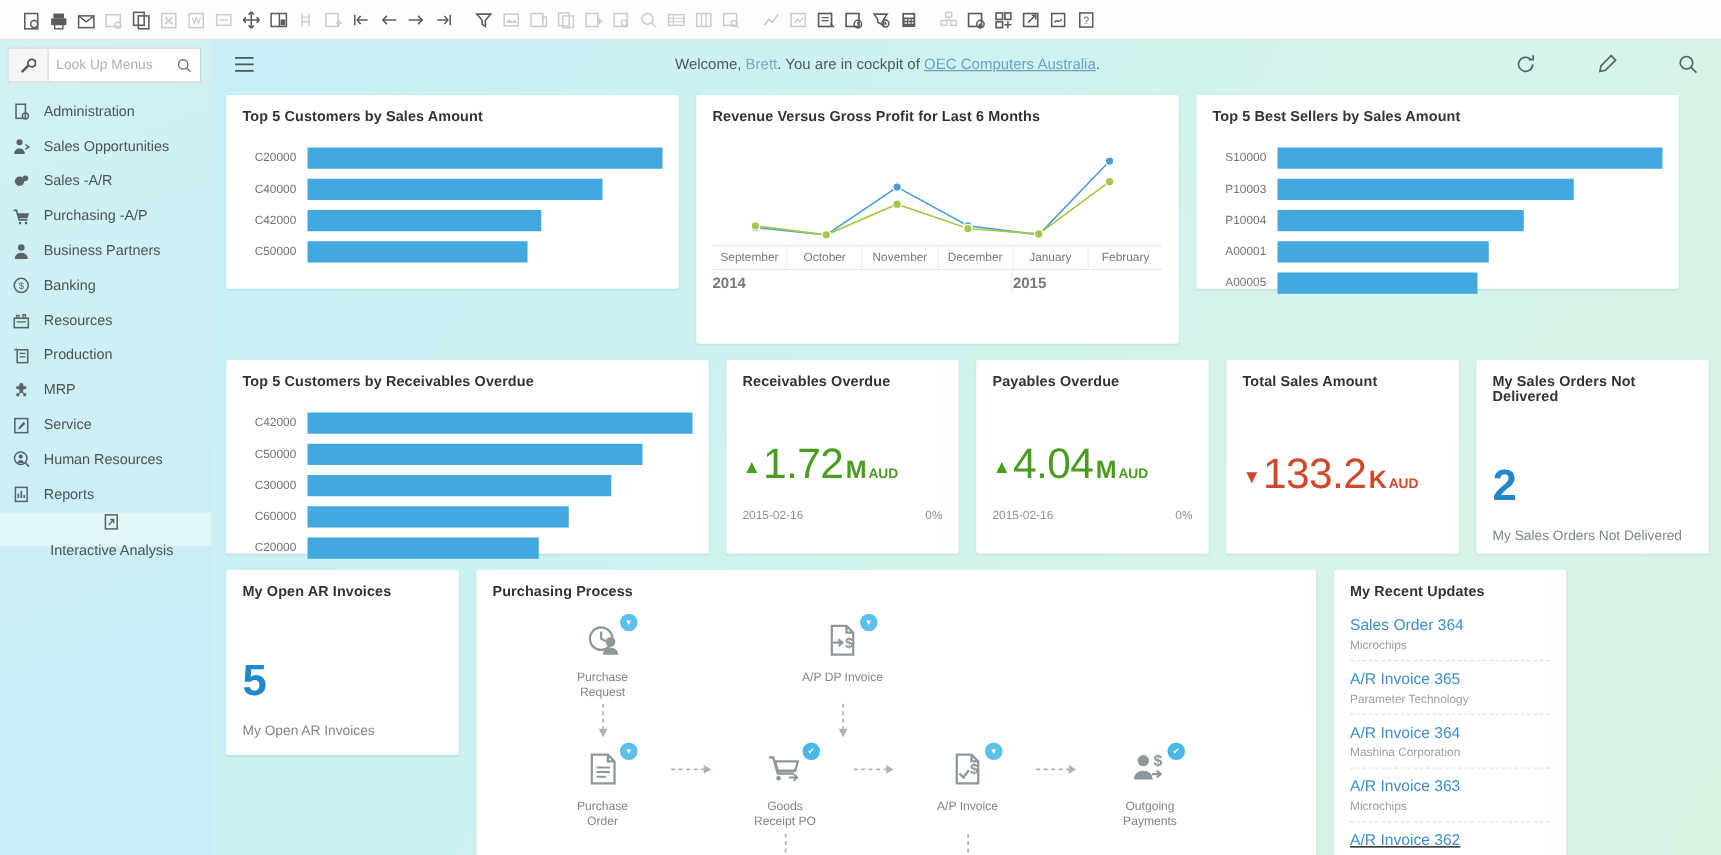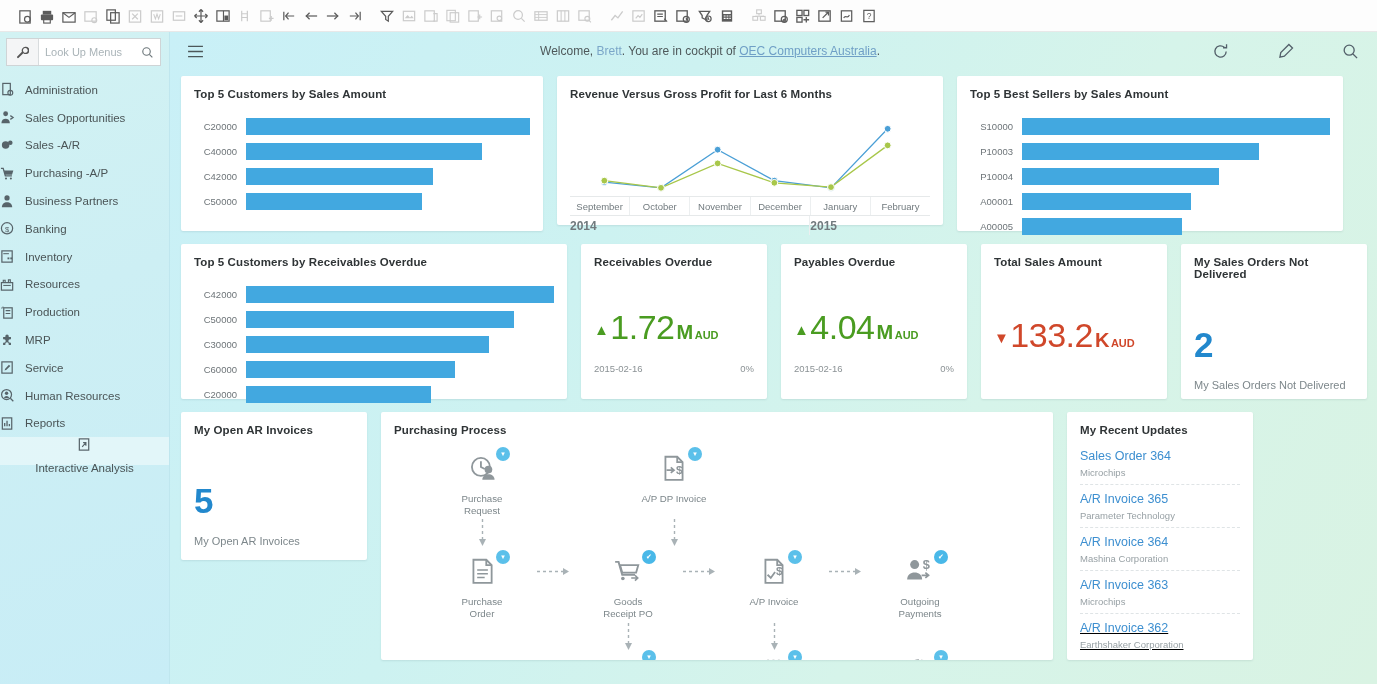--- a/index.html
+++ b/index.html
@@ -56,21 +56,21 @@
     font-size: 11px; color: #7f8a8f;
     font-family: "Liberation Sans", sans-serif;
     background: transparent;
   }
   .lookup-field input::placeholder { color: #aab4b8; }
   .lookup-search { color: #6d777b; display: flex; align-items: center; }
 
   .nav { display: flex; flex-direction: column; padding-top: 2px; }
   .nav-item {
     display: flex; align-items: center; gap: 10px;
-    height: 27.8px; padding-left: 0;
+    height: 27.8px; padding-left: 10px;
     font-size: 11.5px; color: #4a5456;
     cursor: pointer;
   }
   .nav-item.active { background: rgba(255,255,255,.45); flex-direction: column; }
   .nav-ico {
     width: 15px; height: 15px; flex: none;
     display: flex; align-items: center; justify-content: center;
     color: #57646a;
   }
 
@@ -512,31 +512,20 @@
           <span>Business Partners</span>
         </div>
         <div class="nav-item">
           <span class="nav-ico">
             <svg width="15" height="15" viewBox="0 0 16 16">
               <circle cx="7.5" cy="7.8" r="6" fill="none" stroke="currentColor" stroke-width="1.3"></circle>
               <text x="7.5" y="11.2" font-size="8" text-anchor="middle" fill="currentColor" font-family="sans-serif">$</text>
             </svg>
           </span>
           <span>Banking</span>
-        </div>
-        <div class="nav-item">
-          <span class="nav-ico">
-            <svg width="15" height="15" viewBox="0 0 16 16">
-              <rect x="2" y="2" width="11" height="12" fill="none" stroke="currentColor" stroke-width="1.3"></rect>
-              <rect x="8" y="9" width="2" height="2" fill="currentColor"></rect>
-              <rect x="11" y="9" width="2" height="2" fill="currentColor"></rect>
-              <path d="M3.5 5h6" stroke="currentColor" stroke-width="1.1"></path>
-            </svg>
-          </span>
-          <span>Inventory</span>
         </div>
         <div class="nav-item">
           <span class="nav-ico">
             <svg width="15" height="15" viewBox="0 0 16 16">
               <rect x="1.5" y="6" width="12" height="8" fill="none" stroke="currentColor" stroke-width="1.3"></rect>
               <path d="M3.5 6V3.5h2V6M9 6V3h2v3" stroke="currentColor" stroke-width="1.2" fill="none"></path>
               <path d="M3.5 9h8" stroke="currentColor" stroke-width="1.1"></path>
             </svg>
           </span>
           <span>Resources</span>
@@ -657,21 +646,21 @@
                 </span>
               </div>
               <div class="bar-row">
                 <span class="bar-label">C50000</span>
                 <span class="bar-track">
                   <span class="bar-fill" style="display:block;width:62%;background:#42a8e0"></span>
                 </span>
               </div>
             </div>
         </div>
-        <div class="card" style="width:386px;height:149px;padding-bottom:0;">
+        <div class="card" style="width:386px;height:199px;padding-bottom:0;">
           <div class="card-title">Revenue Versus Gross Profit for Last 6 Months</div>
           <div class="linechart">
               <svg width="352" height="88">
                 <polyline points="34.33333333333333,74.08 91,79.84 147.66666666666666,41.67999999999999 204.33333333333331,72.64 261,79.84 317.66666666666663,20.800000000000004" fill="none" stroke="#4a9fd6" stroke-width="1.3"></polyline>
                 <polyline points="34.33333333333333,72.64 91,79.84 147.66666666666666,55.36 204.33333333333331,74.8 261,79.12 317.66666666666663,37.36" fill="none" stroke="#a8c74a" stroke-width="1.3"></polyline>
                 <circle cx="34.33333333333333" cy="74.08" r="3.4" fill="#4a9fd6" stroke="#fff" stroke-width="1"></circle>
                 <circle cx="91" cy="79.84" r="3.4" fill="#4a9fd6" stroke="#fff" stroke-width="1"></circle>
                 <circle cx="147.66666666666666" cy="41.67999999999999" r="3.4" fill="#4a9fd6" stroke="#fff" stroke-width="1"></circle>
                 <circle cx="204.33333333333331" cy="72.64" r="3.4" fill="#4a9fd6" stroke="#fff" stroke-width="1"></circle>
                 <circle cx="261" cy="79.84" r="3.4" fill="#4a9fd6" stroke="#fff" stroke-width="1"></circle>

